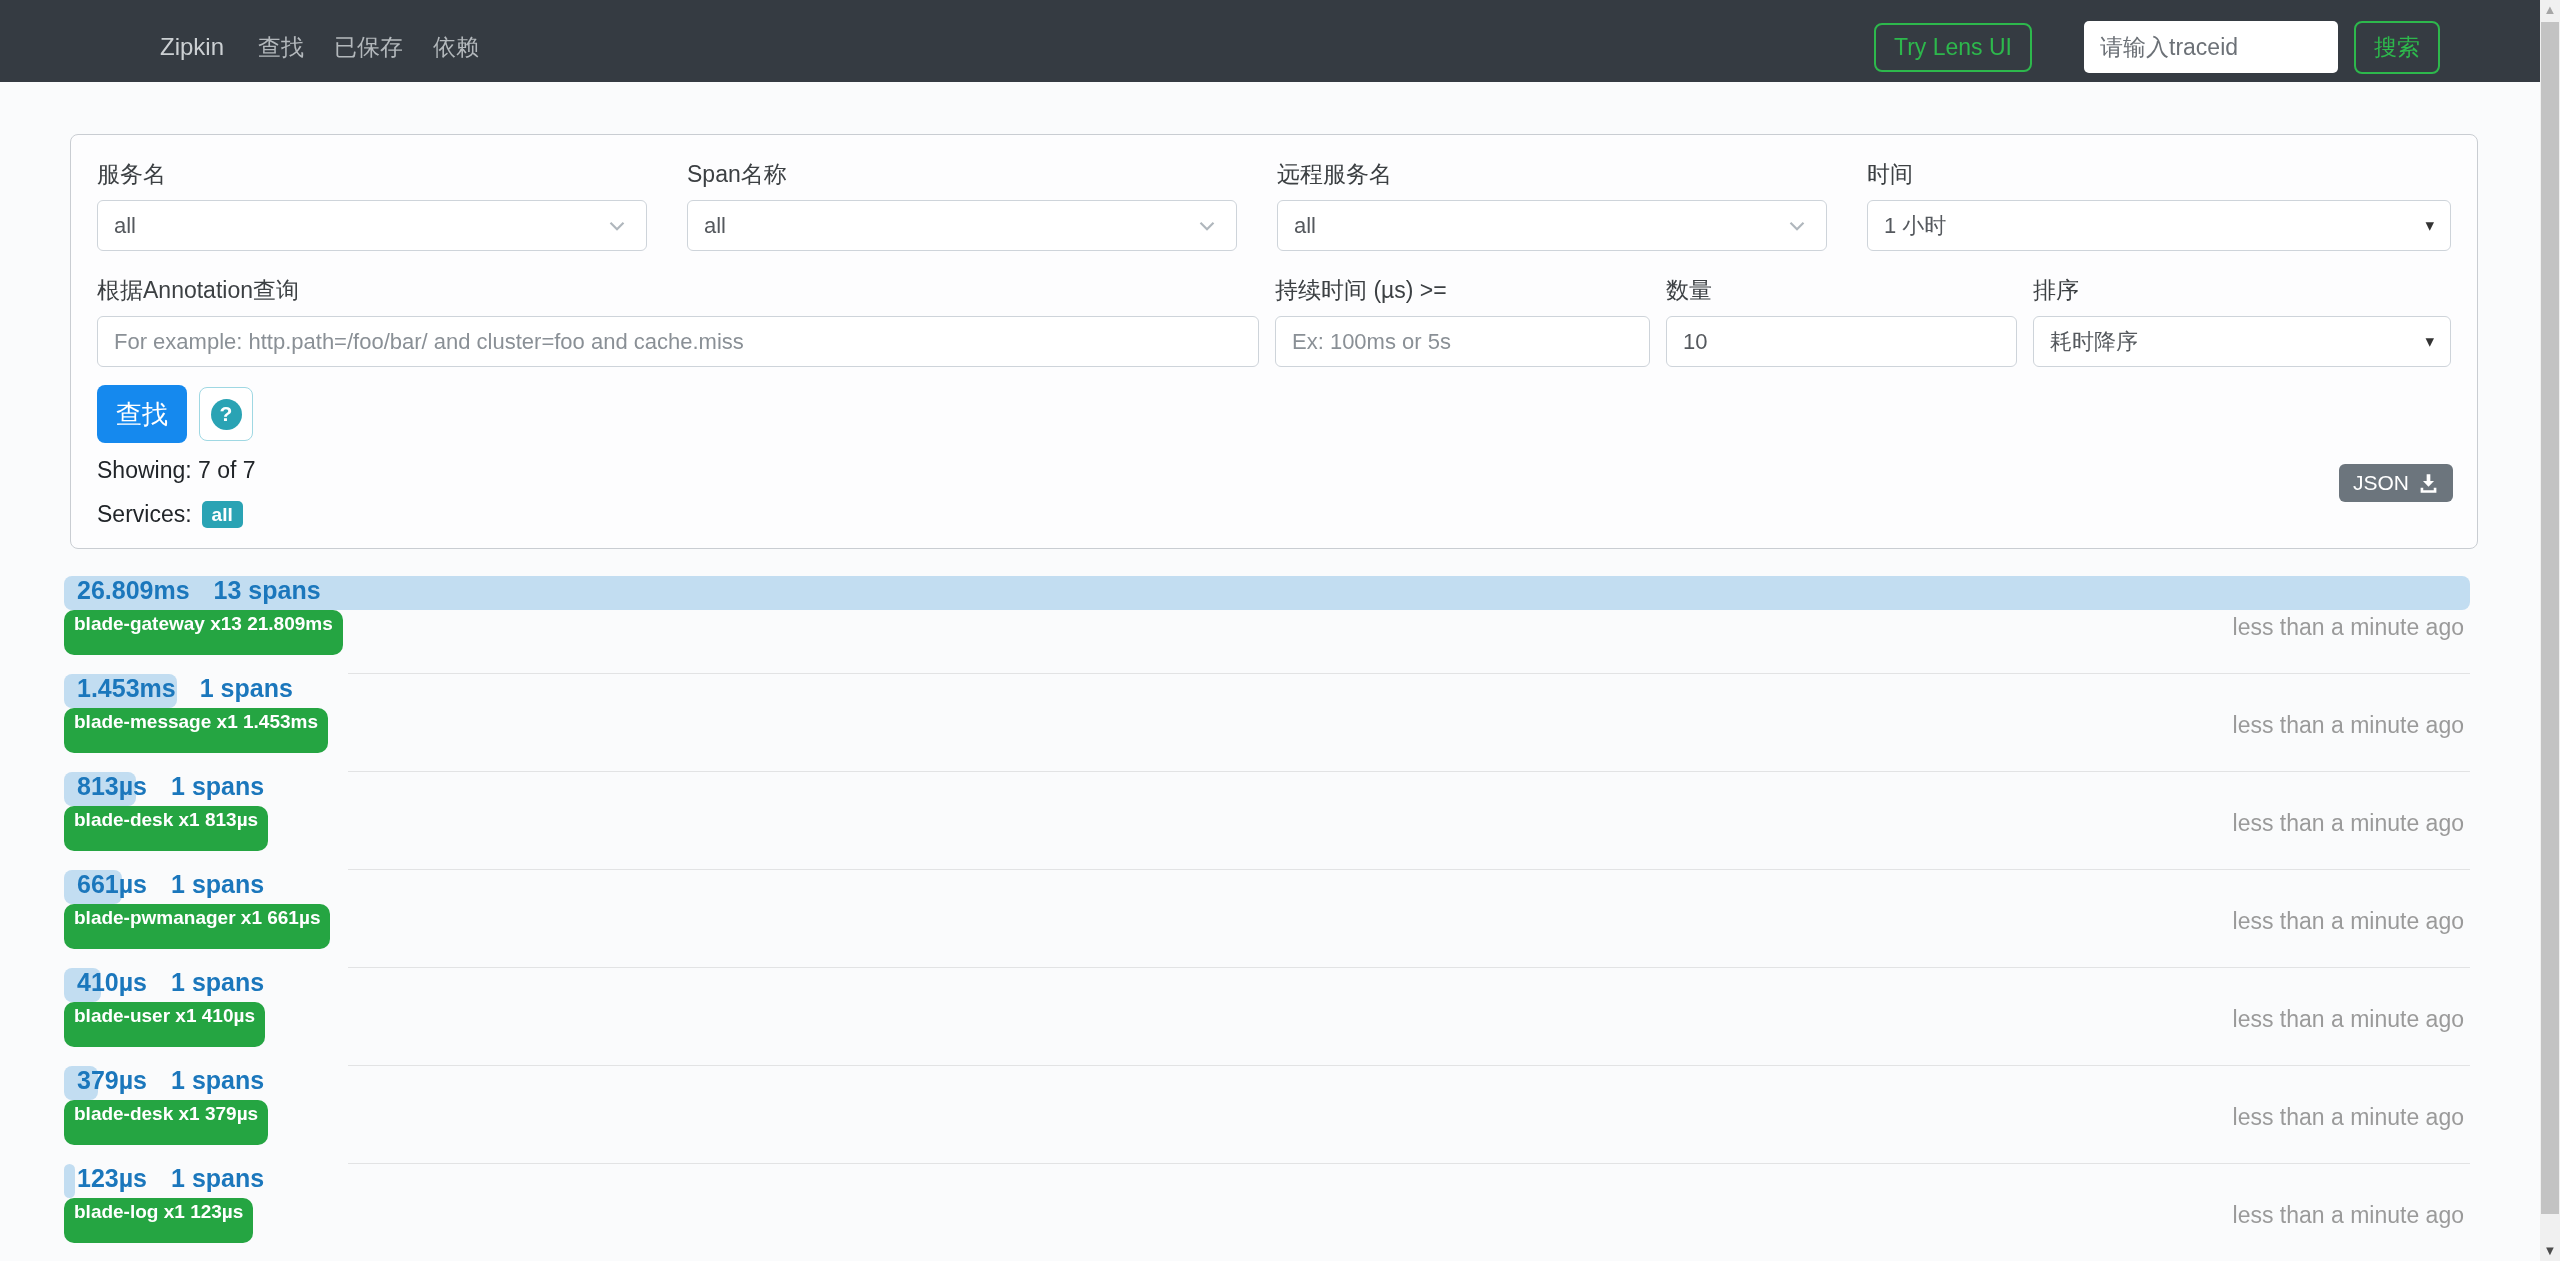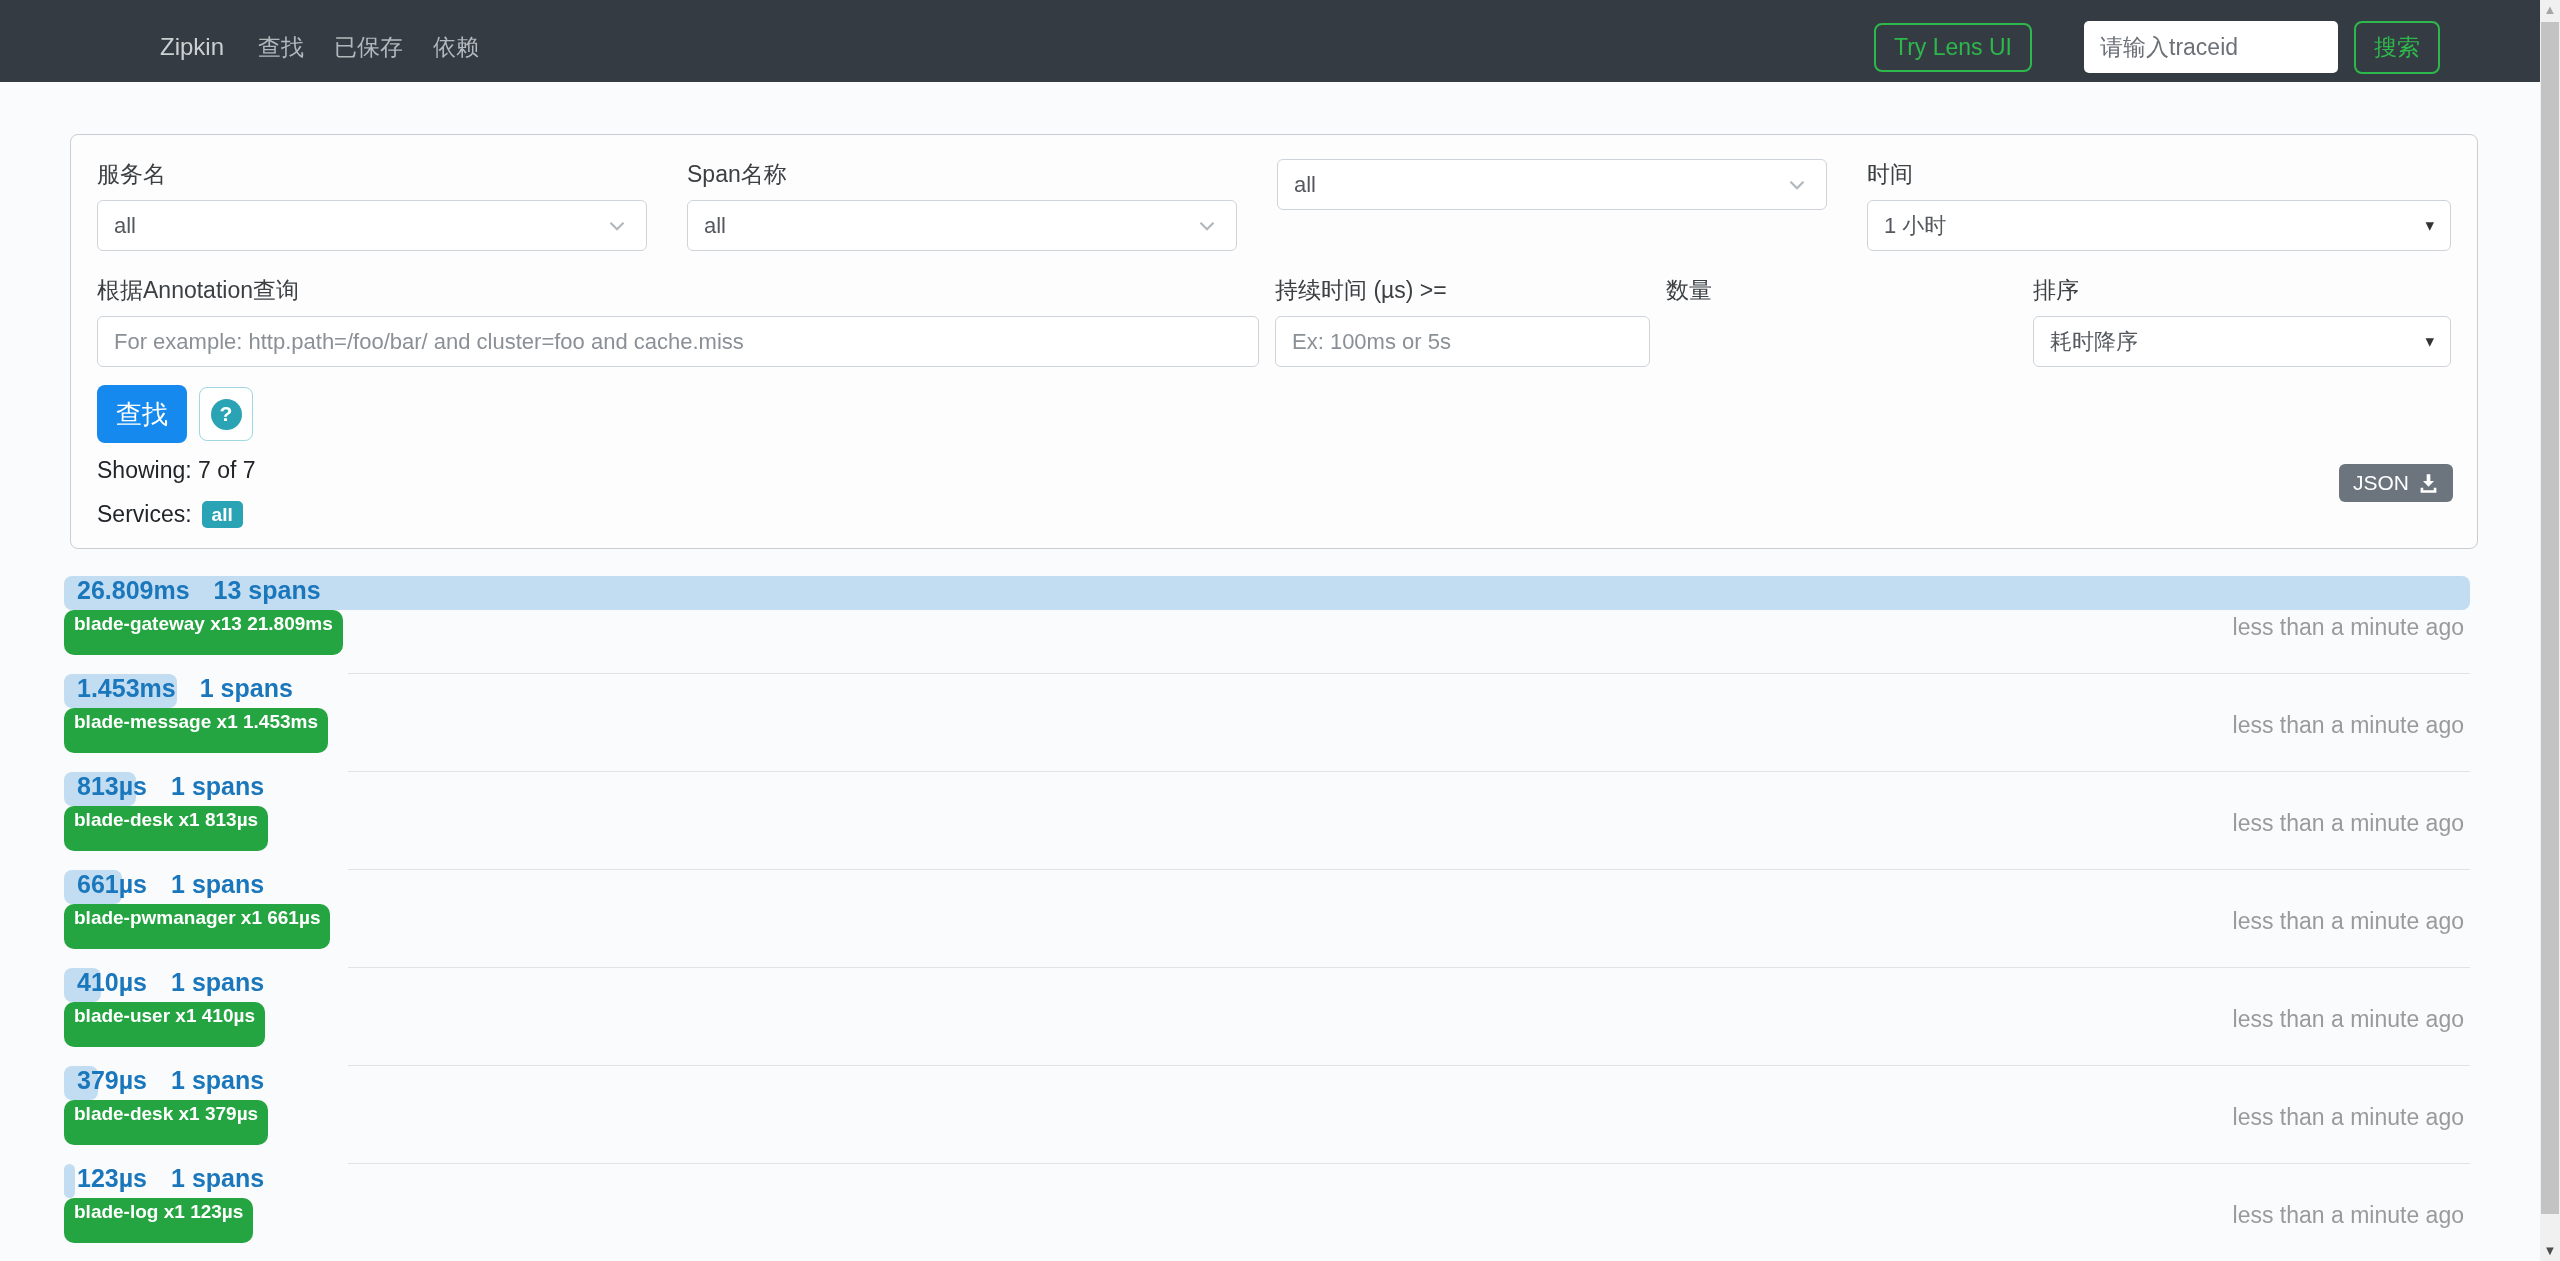--- a/index.html
+++ b/index.html
@@ -138,20 +138,21 @@
       <div class="field">
         <label>Span名称</label>
         <div class="control select">
           <span>all</span>
           <svg class="chev" viewBox="0 0 24 24" fill="none" stroke="#b0b7bd" stroke-width="2">
               <polyline points="6,9 12,15 18,9"></polyline>
             </svg>
         </div>
       </div>
       <div class="field">
+        <label>远程服务名</label>
         <div class="control select">
           <span>all</span>
           <svg class="chev" viewBox="0 0 24 24" fill="none" stroke="#b0b7bd" stroke-width="2">
               <polyline points="6,9 12,15 18,9"></polyline>
             </svg>
         </div>
       </div>
       <div class="field">
         <label>时间</label>
         <div class="control select">
@@ -165,20 +166,21 @@
       <div class="field">
         <label>根据Annotation查询</label>
         <input class="control" placeholder="For example: http.path=/foo/bar/ and cluster=foo and cache.miss" style="">
       </div>
       <div class="field">
         <label>持续时间 (µs) &gt;=</label>
         <input class="control" placeholder="Ex: 100ms or 5s" style="">
       </div>
       <div class="field">
         <label>数量</label>
+        <input class="control" value="10" style="">
       </div>
       <div class="field">
         <label>排序</label>
         <div class="control select">
           <span>耗时降序</span>
           <span class="native-arrow">▾</span>
         </div>
       </div>
     </div>
 

